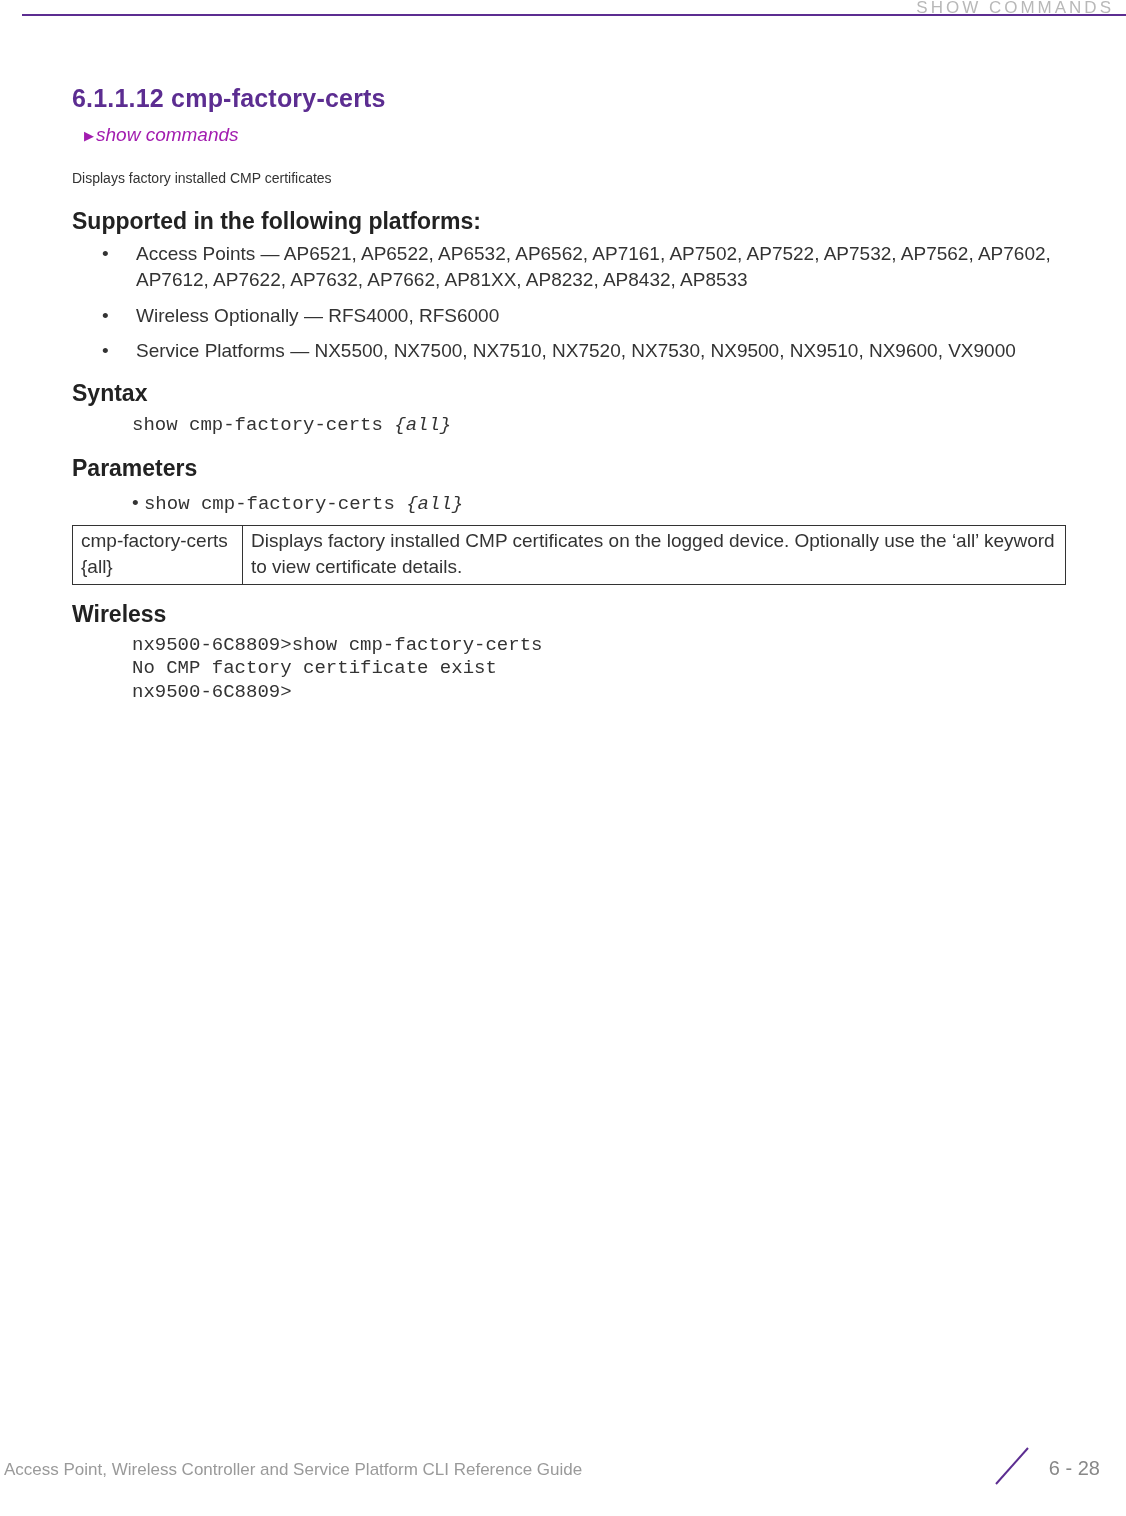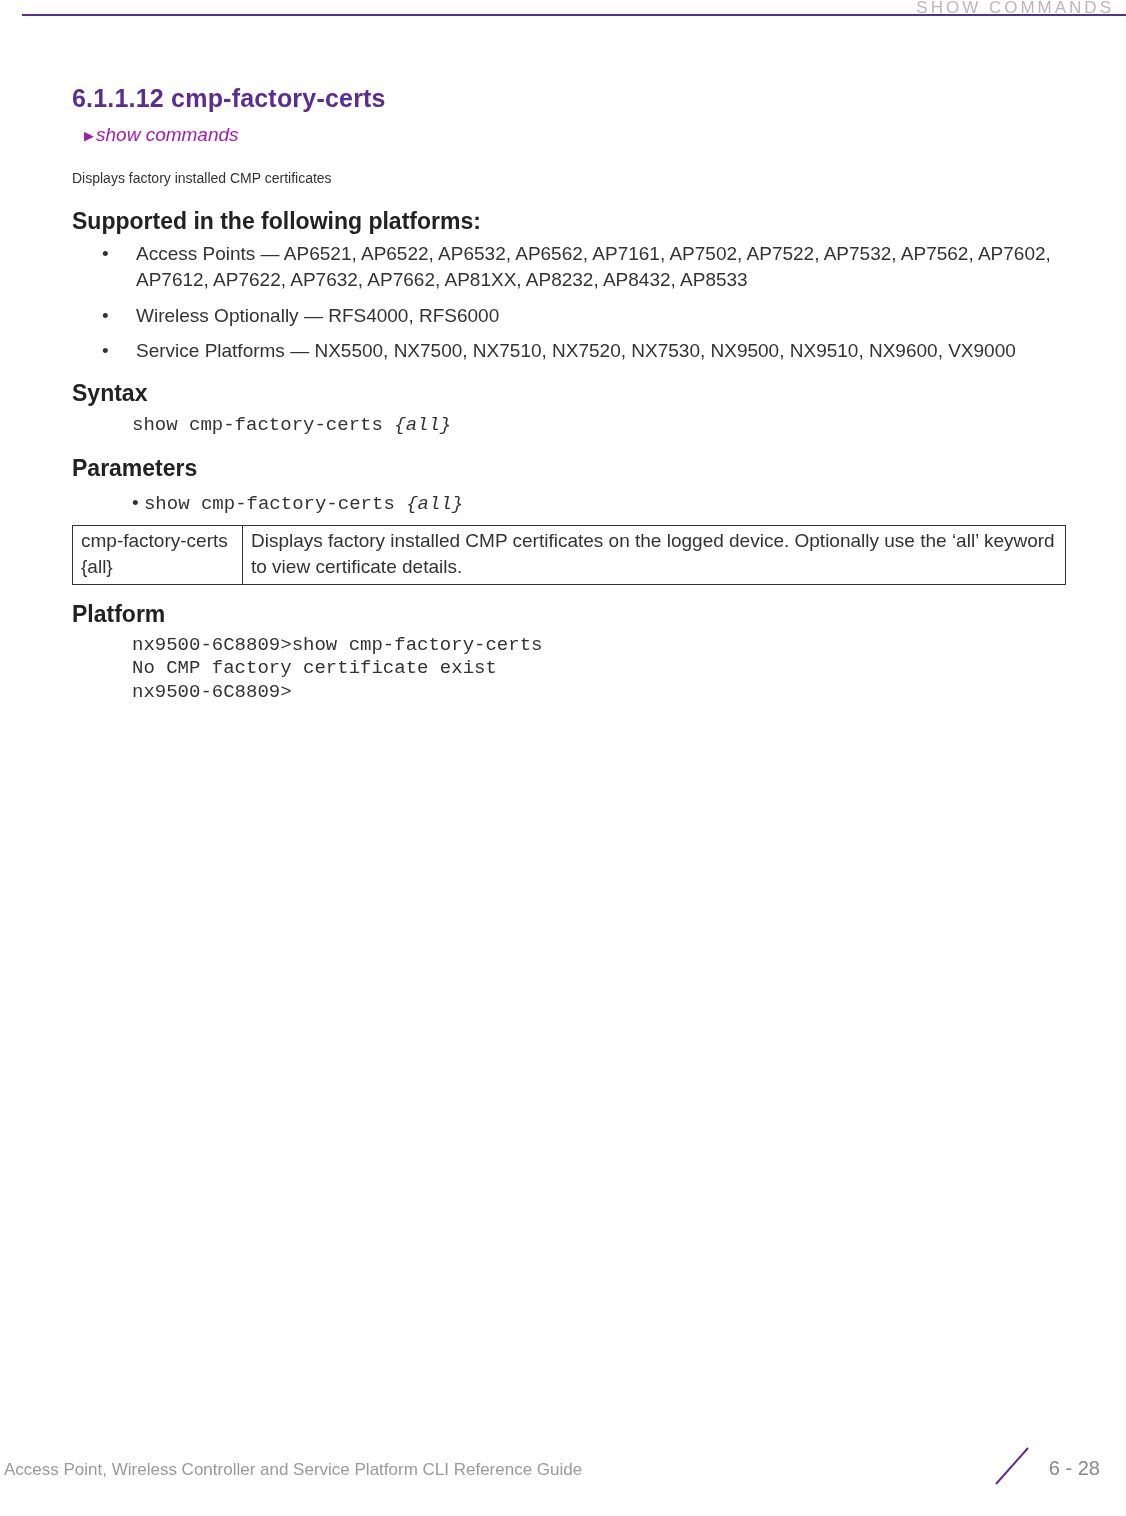--- a/index.html
+++ b/index.html
@@ -198,21 +198,21 @@
         <tr>
       <td>
         <span>cmp-factory-certs</span><br>
         <span>{all}</span>
       </td>
       <td>Displays factory installed CMP certificates on the logged device. Optionally use the ‘all’ keyword to view certificate details.</td>
     </tr>
   </tbody>
     </table>
 
-  <div class="sub-heading">Platform</div>
+  <div class="sub-heading">Wireless</div>
   <pre class="example">nx9500-6C8809&gt;show cmp-factory-certs
 No CMP factory certificate exist
 nx9500-6C8809&gt;</pre>
 
 </div>
 
 <div class="footer">
   <span class="footer-text">Access Point, Wireless Controller and Service Platform CLI Reference Guide</span>
   <span class="diag">
     <svg width="44" height="44">

